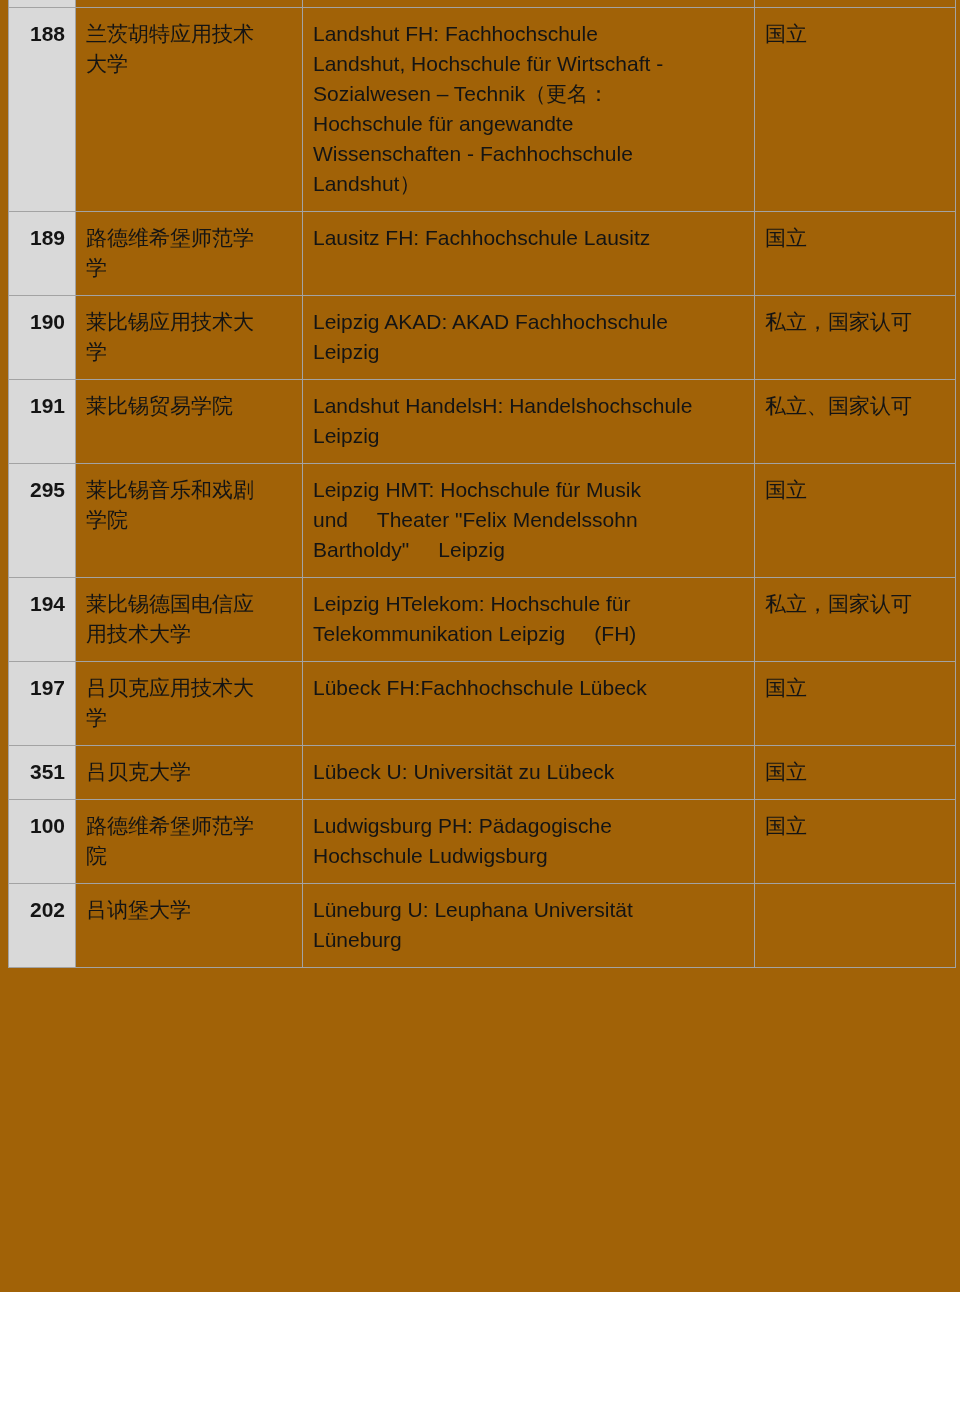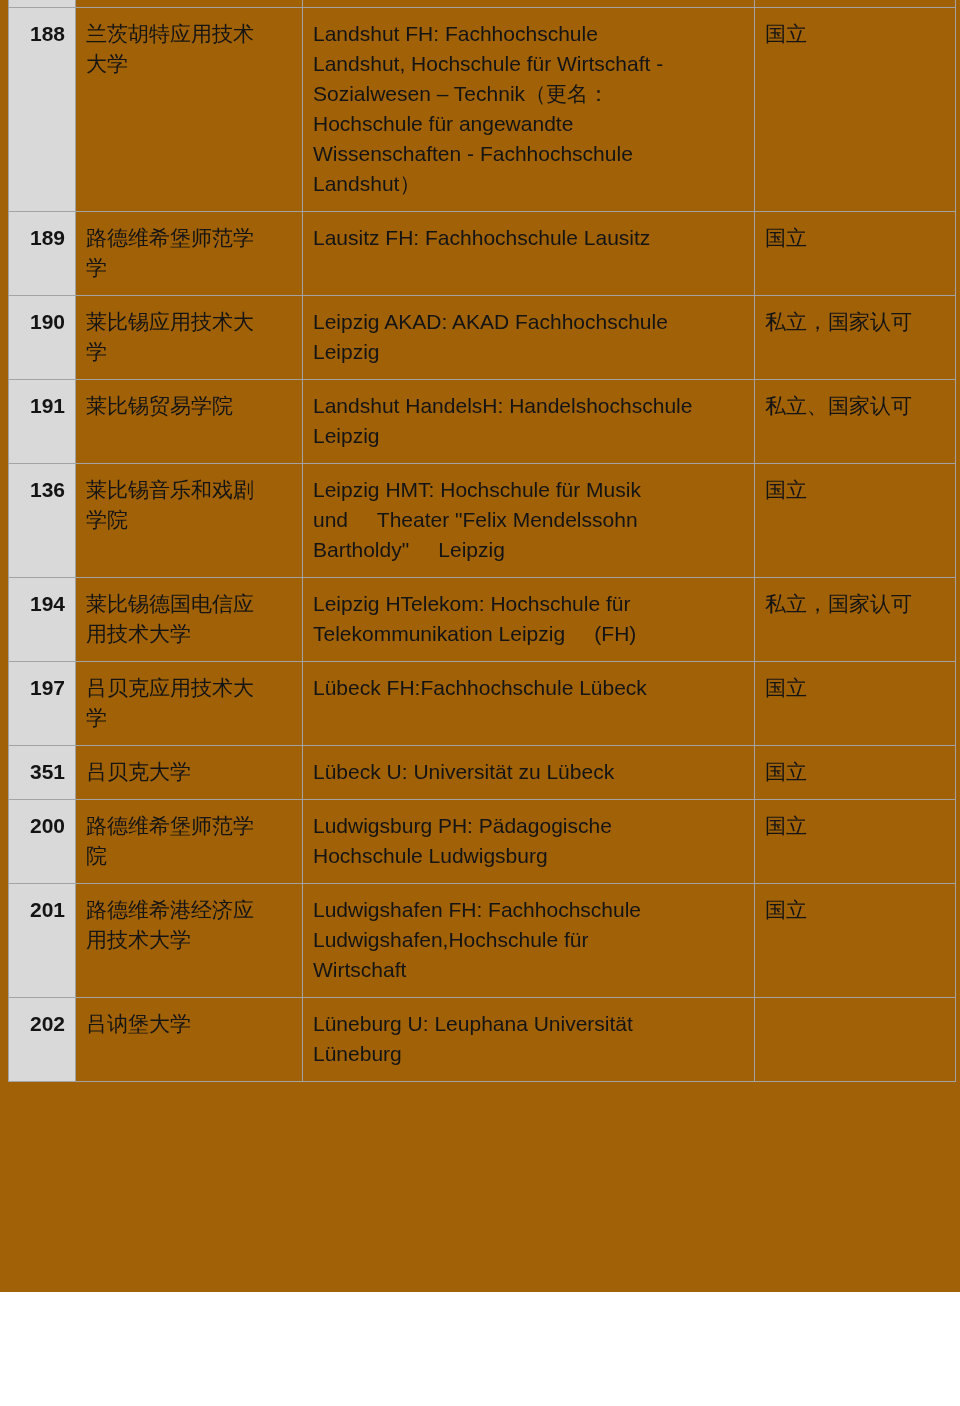--- a/index.html
+++ b/index.html
@@ -113,21 +113,21 @@
       <td class="type">私立，国家认可</td>
     </tr>
         <tr>
       <td class="num">191</td>
       <td class="cn">莱比锡贸易学院</td>
       <td class="de">Landshut HandelsH: Handelshochschule
 Leipzig</td>
       <td class="type">私立、国家认可</td>
     </tr>
         <tr>
-      <td class="num">136</td>
+      <td class="num">295</td>
       <td class="cn">莱比锡音乐和戏剧
 学院</td>
       <td class="de">Leipzig HMT: Hochschule für Musik
 und     Theater "Felix Mendelssohn
 Bartholdy"     Leipzig</td>
       <td class="type">国立</td>
     </tr>
         <tr>
       <td class="num">194</td>
       <td class="cn">莱比锡德国电信应
@@ -143,34 +143,25 @@
       <td class="de">Lübeck FH:Fachhochschule Lübeck</td>
       <td class="type">国立</td>
     </tr>
         <tr>
       <td class="num">351</td>
       <td class="cn">吕贝克大学</td>
       <td class="de">Lübeck U: Universität zu Lübeck</td>
       <td class="type">国立</td>
     </tr>
         <tr>
-      <td class="num">200</td>
+      <td class="num">100</td>
       <td class="cn">路德维希堡师范学
 院</td>
       <td class="de">Ludwigsburg PH: Pädagogische
 Hochschule Ludwigsburg</td>
-      <td class="type">国立</td>
-    </tr>
-        <tr>
-      <td class="num">201</td>
-      <td class="cn">路德维希港经济应
-用技术大学</td>
-      <td class="de">Ludwigshafen FH: Fachhochschule
-Ludwigshafen,Hochschule für
-Wirtschaft</td>
       <td class="type">国立</td>
     </tr>
         <tr>
       <td class="num">202</td>
       <td class="cn">吕讷堡大学</td>
       <td class="de">Lüneburg U: Leuphana Universität
 Lüneburg</td>
       <td class="type"></td>
     </tr>
       </tbody>

